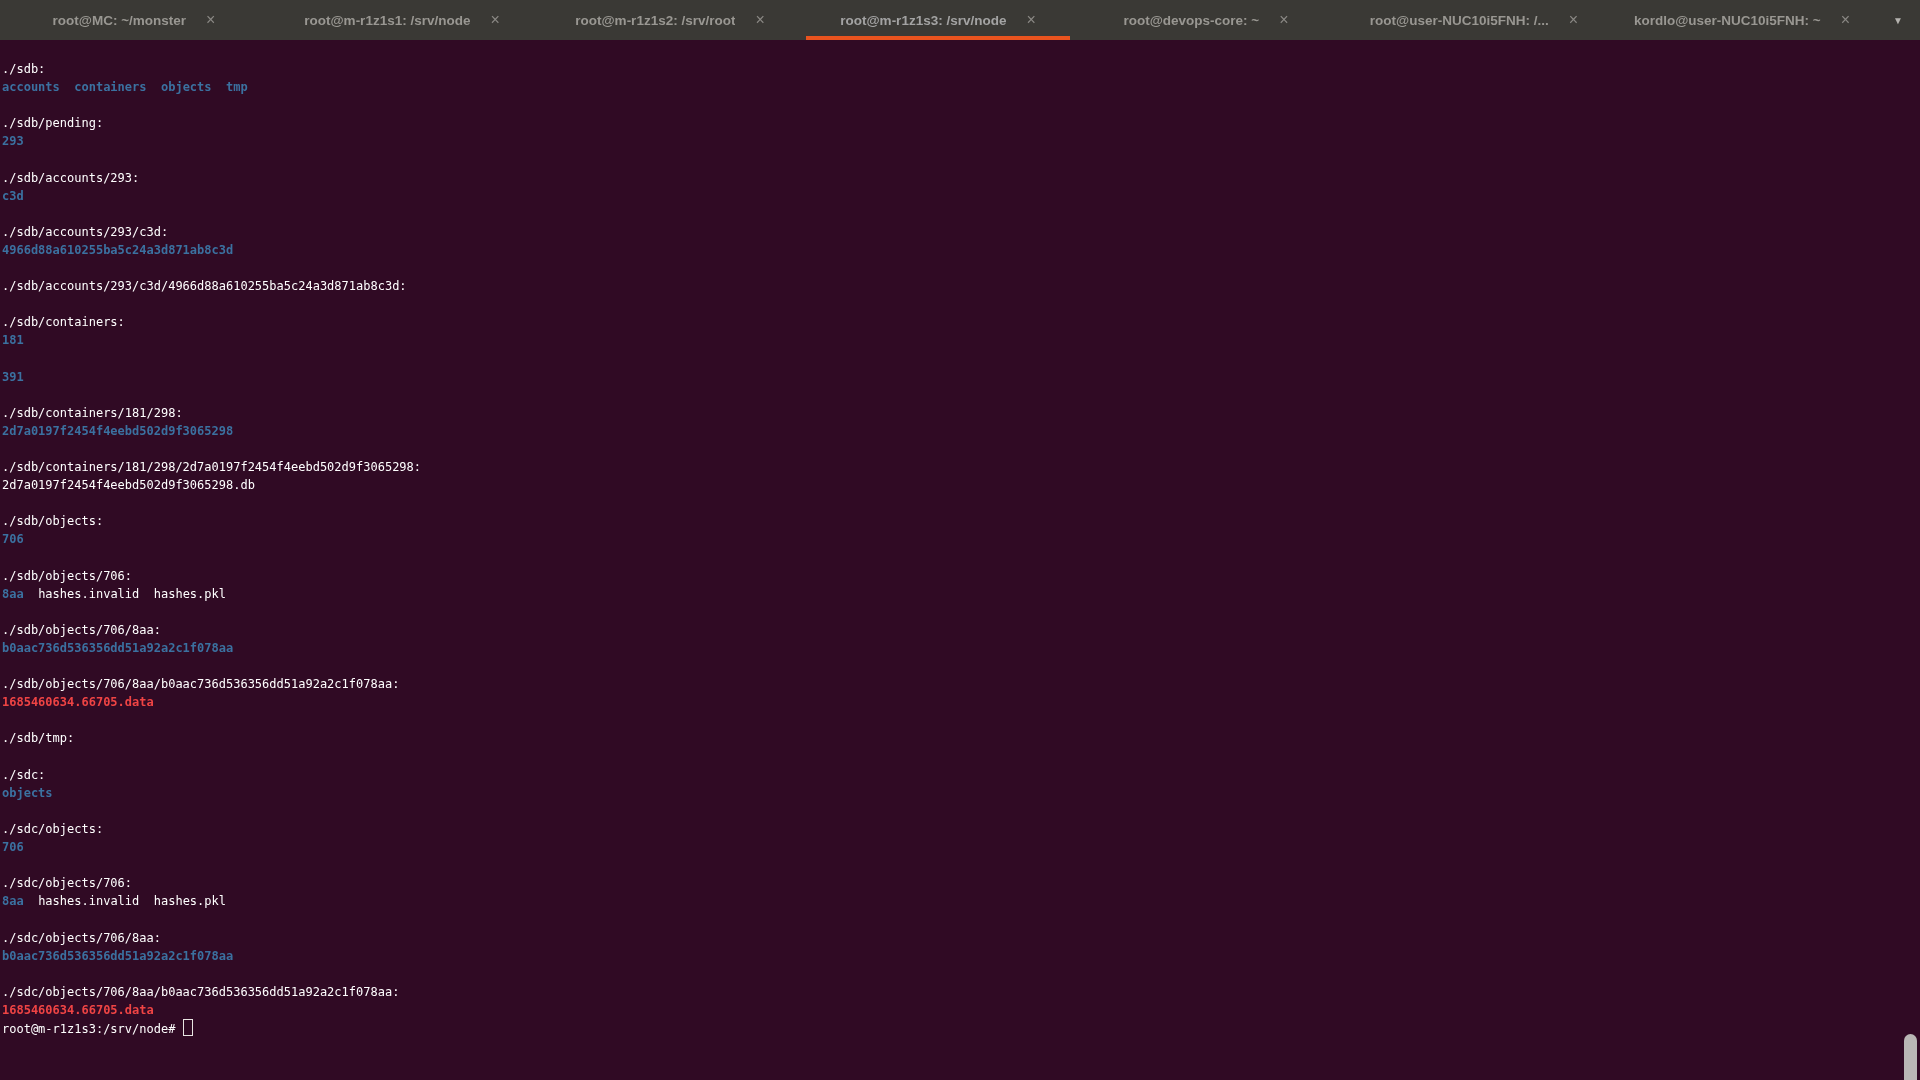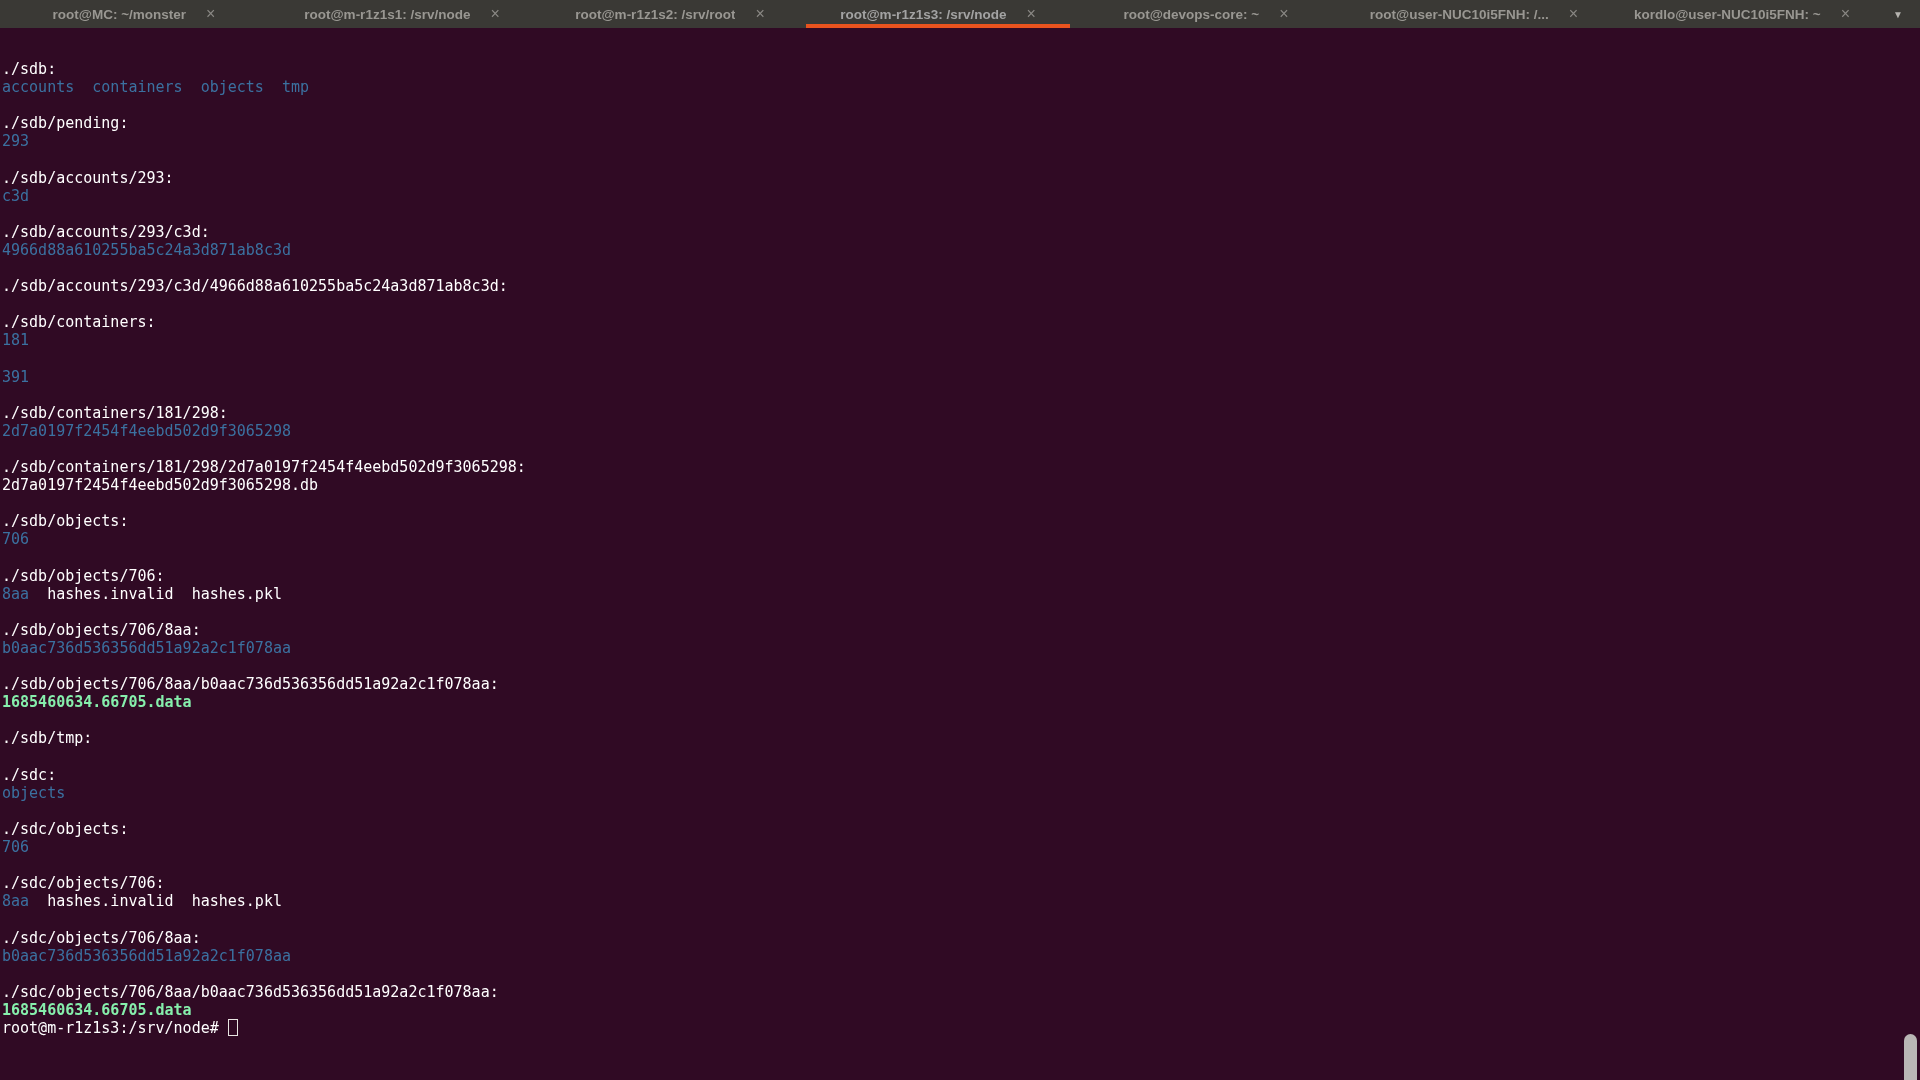--- a/index.html
+++ b/index.html
@@ -1,40 +1,40 @@
 <!DOCTYPE html>
 <html><head>
 <meta charset="utf-8">
 <style>
   * { margin:0; padding:0; box-sizing:border-box; }
   html,body { width:1920px; height:1080px; overflow:hidden; background:#300a24; }
   body { font-family:"Liberation Sans", sans-serif; }
 
   
-  .tabbar { display:flex; align-items:stretch; height:28px; background:#3a3935; width:1920px; }
+  .tabbar { display:flex; align-items:stretch; height:40px; background:#3a3935; width:1920px; }
   .tabs-strip { display:flex; flex:1; align-items:stretch; min-width:0; }
   .tab { flex:1 1 0; min-width:0; position:relative; display:flex; align-items:center;
          justify-content:center; gap:20px; cursor:default; }
   .tab-label { color:#999792; font-size:13.5px; font-weight:700; white-space:nowrap;
                overflow:hidden; text-overflow:ellipsis; }
   .tab.active .tab-label { color:#a3a3a3; }
   .tab-close { color:#8a8884; font-size:16px; line-height:1; font-weight:400; }
   .tab.active::after { content:""; position:absolute; left:2px; right:2px; bottom:0;
                        height:4px; background:#e9531e; }
   .menu-btn { width:44px; display:flex; align-items:center; justify-content:center;
               color:#b5b3af; font-size:10px; }
 
   
   .term { position:absolute; top:40px; left:0; right:0; bottom:0; background:#300a24;
           padding:20px 0 0 2px; font-family:"DejaVu Sans Mono", monospace;
-          font-size:15px; color:#ffffff; }
+          font-size:12px; color:#ffffff; }
   .line { height:18.1px; white-space:pre; line-height:18.1px; }
   .fg   { color:#ffffff; }
-  .dir  { color:#3b71a0; font-weight:normal; }
-  .data { color:#86efac; font-weight:bold; }
+  .dir  { color:#3b71a0; font-weight:bold; }
+  .data { color:#ef4444; font-weight:bold; }
   .cursor { display:inline-block; width:10px; height:17px; border:1.5px solid #e8e5e2;
             vertical-align:-3px; background:transparent; }
 
   
   .scroll-thumb { position:absolute; right:3px; bottom:0; width:13px; height:46px;
                   background:#b9b7b5; border-radius:7px 7px 0 0; }
 </style>
 </head>
 <body>
 

